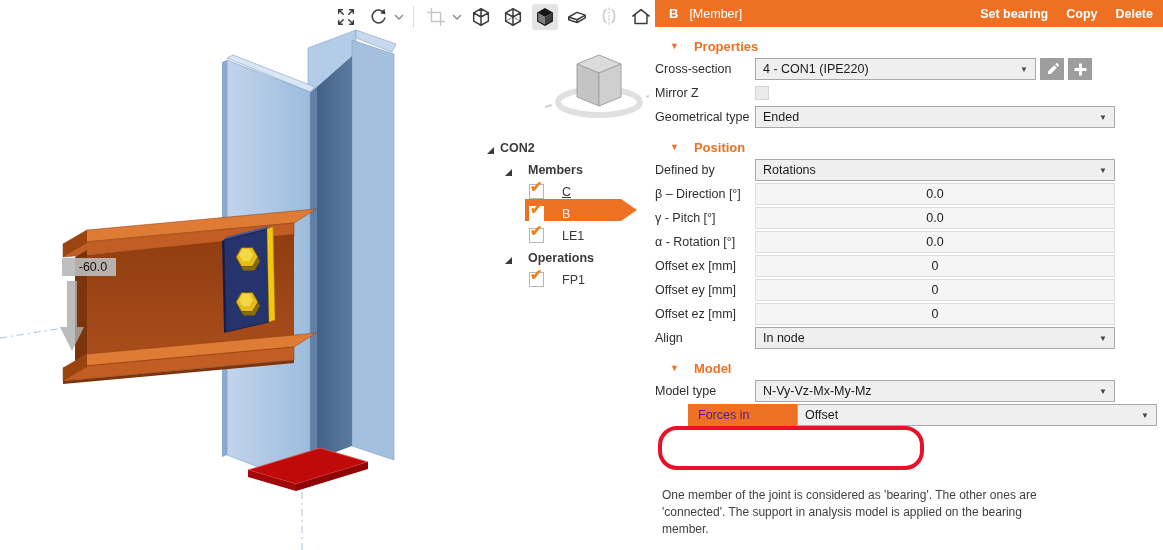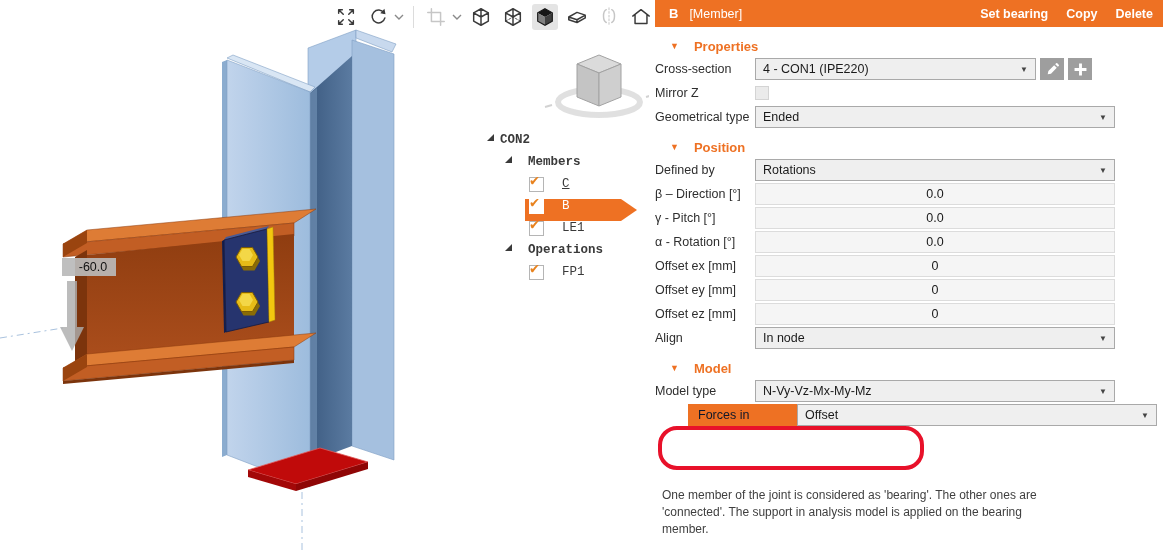--- a/index.html
+++ b/index.html
@@ -14,21 +14,21 @@
   
   .toolbar{position:absolute;left:330px;top:2px;height:30px;display:flex;align-items:center;}
   .ticon{width:26px;height:26px;margin:0 3px;display:flex;align-items:center;
          justify-content:center;color:#3A3A3A;cursor:default;}
   .ticon.disabled{color:#C6C6C6;}
   .ticon.selected{background:#E4E4E4;border-radius:3px;}
   .tchev{width:13px;display:flex;align-items:center;justify-content:center;color:#8A8A8A;margin:0 2px 0 -2px;}
   .tdiv{width:1px;height:22px;background:#DCDCDC;margin:0 6px;}
   
   .tree{position:absolute;left:480px;top:133px;width:175px;font-size:12.5px;color:#3A3A3A;}
-  .trow{position:relative;height:22px;display:flex;align-items:flex-start;font-family:Liberation Mono, monospace;}
+  .trow{position:relative;height:22px;display:flex;align-items:flex-end;}
   .trow .tex{display:flex;align-items:center;}
   .troot{padding-left:6px;font-weight:bold;}
   .troot .tlabel{margin-left:5px;}
   .tgroup{padding-left:24px;font-weight:bold;}
   .tgroup .tlabel{margin-left:15px;}
   .titem{padding-left:49px;}
   .titem .tlabel{margin-left:18px;}
   .tlabel{position:relative;z-index:2;}
   .tlabel.u{text-decoration:underline;}
   .tcb{position:relative;z-index:2;width:15px;height:15px;background:#fff;
@@ -44,21 +44,21 @@
   .panel-header{height:27px;background:#EE7123;color:#fff;display:flex;align-items:center;padding:0 10px;box-sizing:border-box;}
   .ph-title{font-weight:bold;font-size:13px;margin-left:4px;}
   .ph-sub{font-size:12.5px;margin-left:11px;}
   .ph-actions{margin-left:auto;display:flex;gap:18px;font-weight:bold;font-size:12.5px;}
   .ph-actions span{cursor:default;}
   .sections{position:absolute;left:0;top:27px;right:0;}
   .section-title{display:flex;align-items:center;margin:12px 0 4px 15px;color:#EE7123;font-weight:bold;font-size:13px;}
   .section-title .tri{font-size:9px;margin-right:15px;transform:translateY(-1px);}
   .row{display:flex;align-items:center;height:22px;margin-bottom:2px;}
   .row .lbl{width:100px;font-size:12.5px;color:#2E2E2E;flex:none;}
-  .row .lbl.hl{background:#EE7123;color:#0f172a;height:22px;line-height:22px;margin-left:33px;width:99px;padding-left:10px;}
+  .row .lbl.hl{background:#EE7123;color:#4c1d95;height:22px;line-height:22px;margin-left:33px;width:99px;padding-left:10px;}
   .ctrl{height:22px;box-sizing:border-box;display:flex;align-items:center;font-size:12.5px;color:#1A1A1A;justify-content:center;}
   .dd{width:360px;background:#EFEFEF;border:1px solid #A9A9A9;padding:0 7px;justify-content:space-between;}
   .dd.narrow{width:281px;}
   .dd .caret{font-size:8px;color:#444;}
   .inp{width:360px;background:#F5F5F5;border:1px solid #DCDCDC;padding:0 7px;}
   .cb{width:14px;height:14px;background:#EBEBEB;border:1px solid #D4D4D4;box-sizing:border-box;}
   .sq-btn{width:24px;height:22px;background:#9E9E9E;margin-left:4px;display:flex;
           align-items:center;justify-content:center;flex:none;cursor:default;}
   .annotation{position:absolute;left:3px;top:426px;width:258px;height:36px;
               border:4px solid #E8112A;border-radius:19px;pointer-events:none;}

